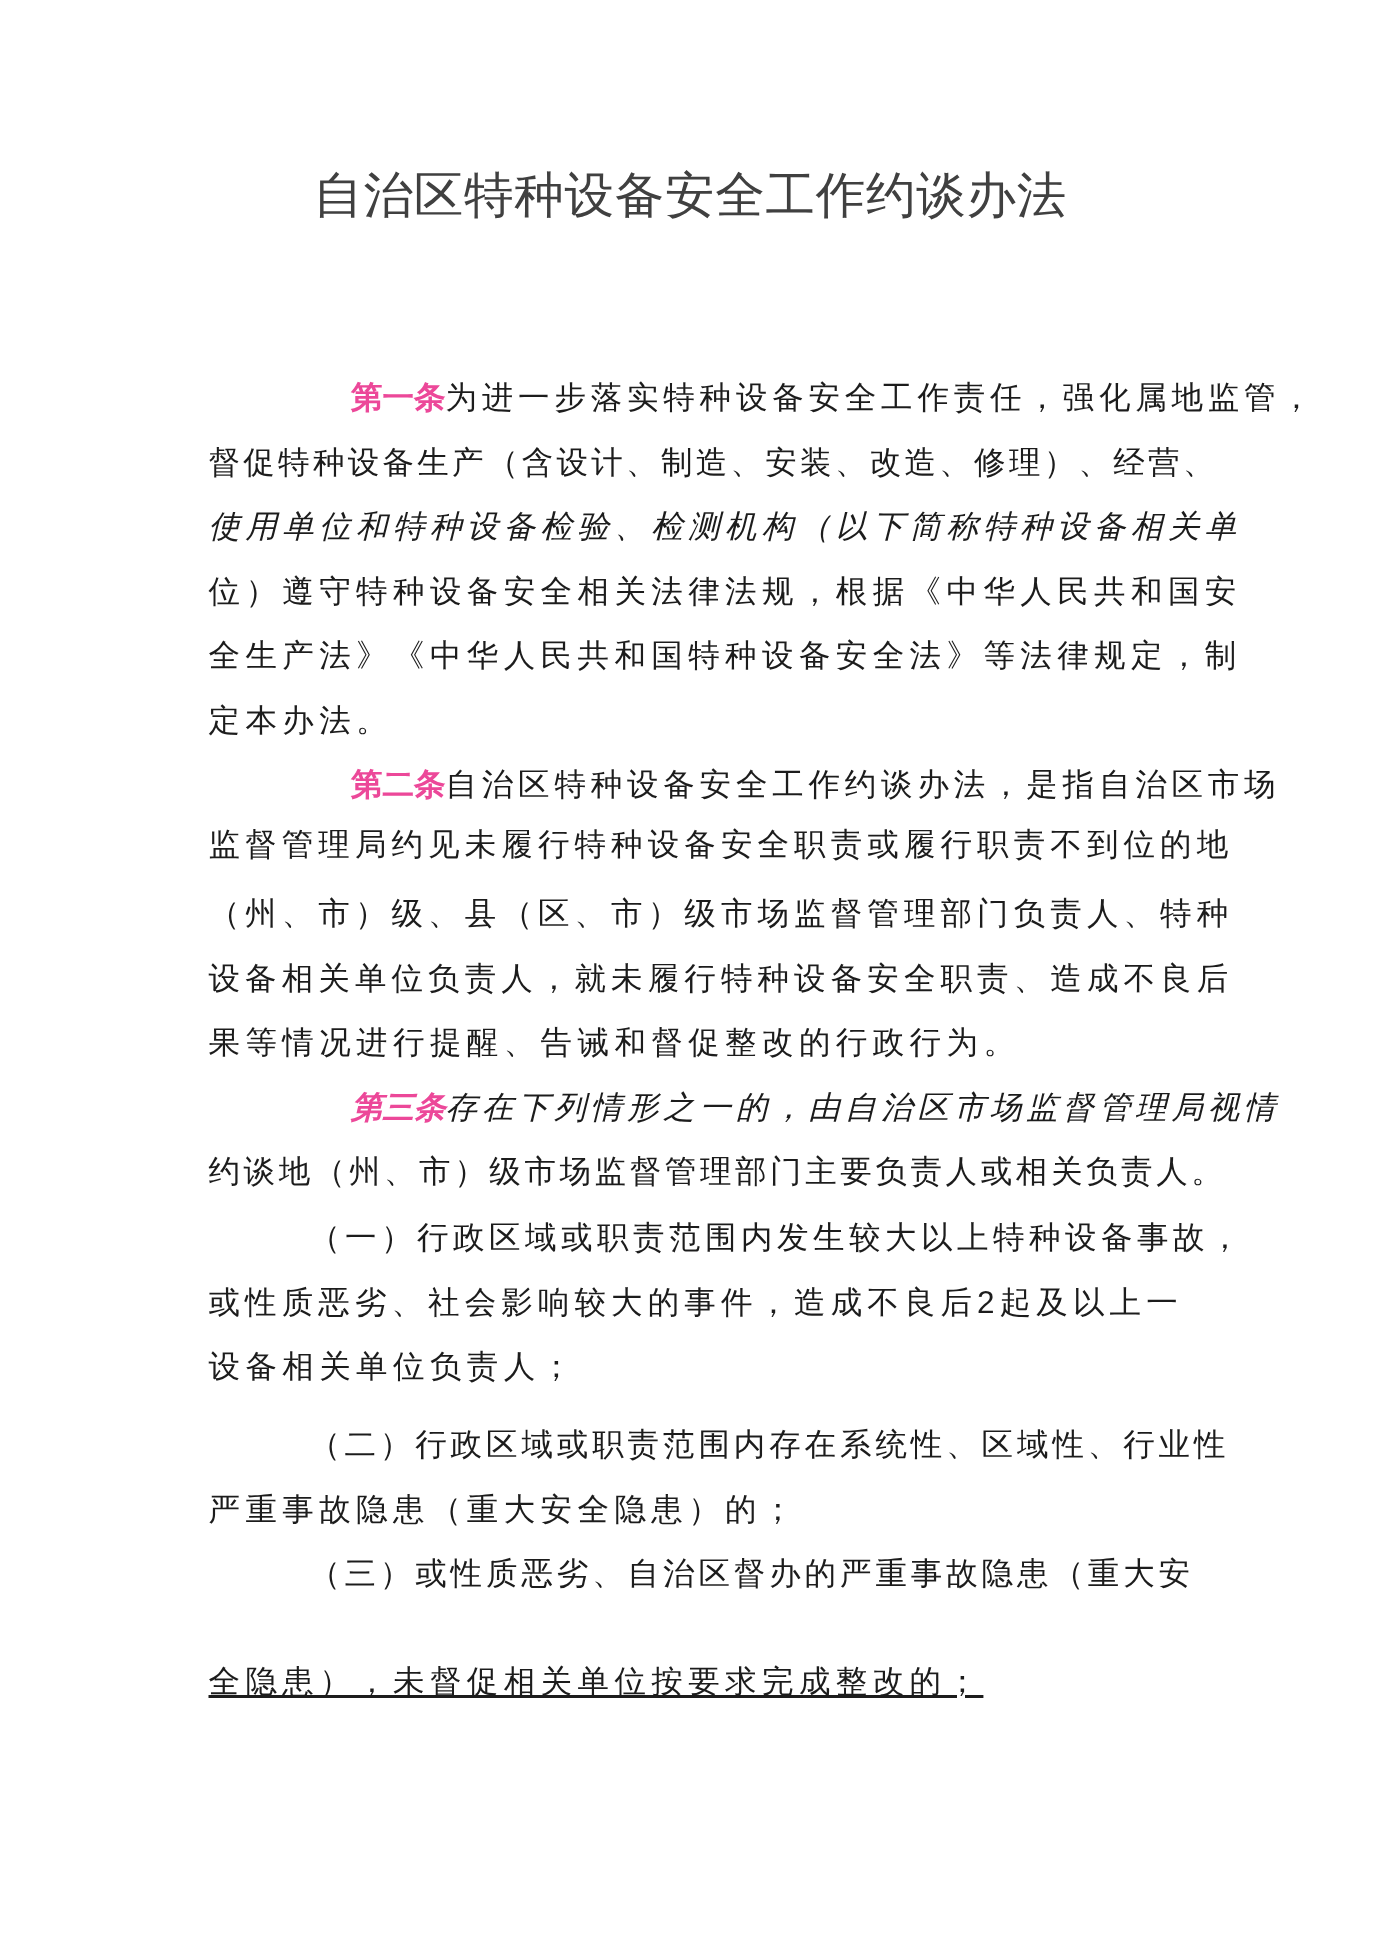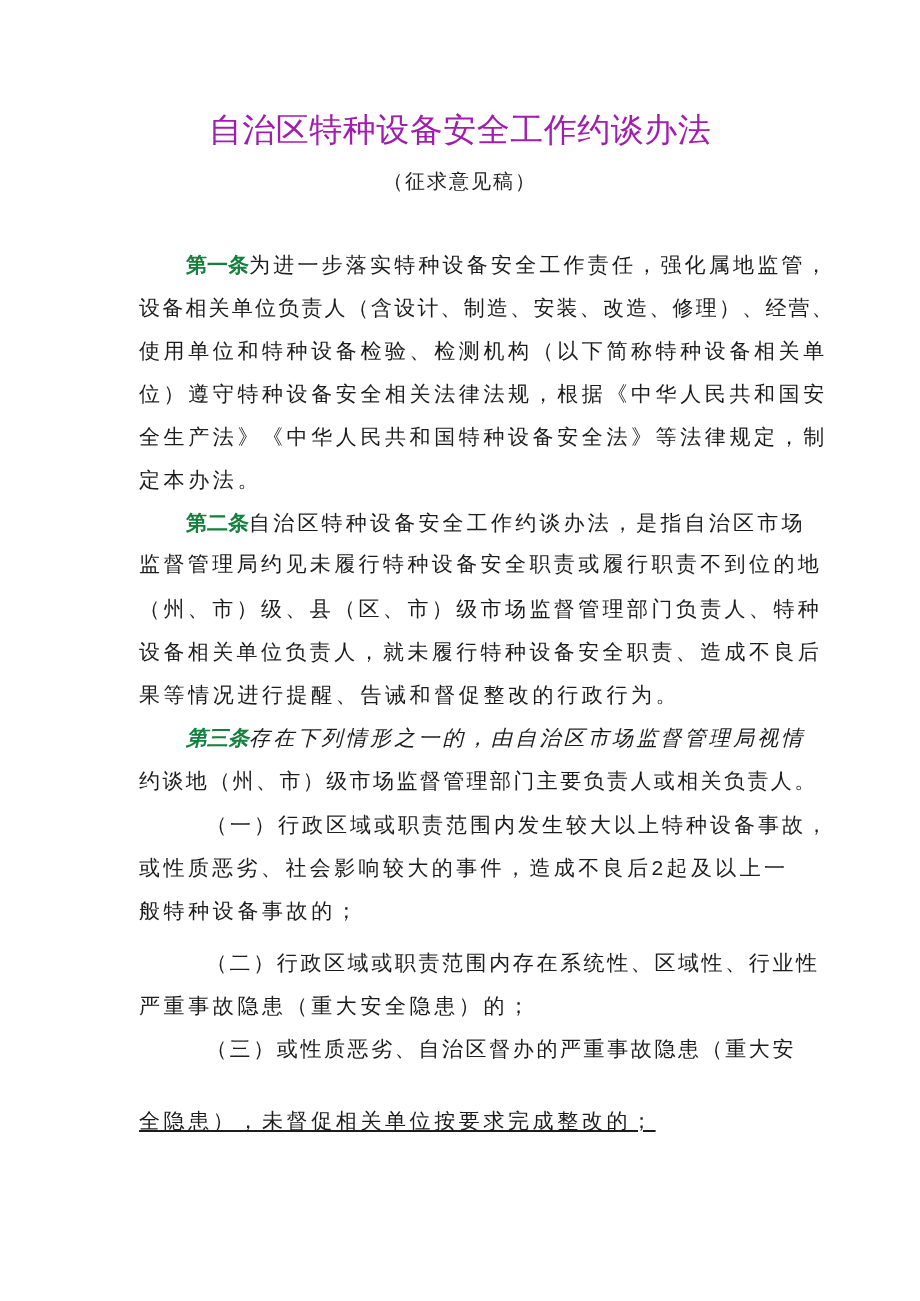--- a/index.html
+++ b/index.html
@@ -22,21 +22,21 @@
     background: #ffffff;
   }
   .title {
     position: absolute;
     left: 0; top: 108px;
     width: 920px;
     text-align: center;
     font-family: "DejaVu Sans", "Liberation Sans", sans-serif;
     font-size: 33px;
     line-height: 44px;
-    color: #a21caf;
+    color: #404040;
     letter-spacing: 0.5px;
   }
   .subtitle {
     position: absolute;
     left: 0; top: 166px;
     width: 920px;
     text-align: center;
     font-size: 20px;
     line-height: 30px;
     color: #222222;
@@ -51,59 +51,59 @@
     white-space: nowrap;
     letter-spacing: 3.6px;
     color: #1c1c1c;
   }
   .line.indent { left: 186px; }
   .line.indent2 { left: 206px; }
   .article-label {
     font-family: "DejaVu Sans", "Liberation Sans", sans-serif;
     font-weight: bold;
     letter-spacing: 0px;
-    color: #15803d;
+    color: #ec4899;
+    margin-left: 48px;
   }
   .num {
     font-family: "Liberation Sans", "DejaVu Sans", sans-serif;
   }
 </style>
 </head>
 <body>
 
 <div class="page">
 
   <div class="title">自治区特种设备安全工作约谈办法</div>
-  <div class="subtitle">（征求意见稿）</div>
 
   <div>
     <div class="line indent" style="top:250px; letter-spacing:3.2px;"><span class="article-label">第一条</span><span>为进一步落实特种设备安全工作责任，强化属地监管，</span></div>
-    <div class="line" style="top:293px; letter-spacing:2.2px;">设备相关单位负责人（含设计、制造、安装、改造、修理）、经营、</div>
-    <div class="line" style="top:336px; letter-spacing:3.6px;">使用单位和特种设备检验、检测机构（以下简称特种设备相关单</div>
+    <div class="line" style="top:293px; letter-spacing:2.2px;">督促特种设备生产（含设计、制造、安装、改造、修理）、经营、</div>
+    <div class="line" style="top:336px; letter-spacing:3.6px;font-style:italic;">使用单位和特种设备检验、检测机构（以下简称特种设备相关单</div>
     <div class="line" style="top:379px; letter-spacing:3.6px;">位）遵守特种设备安全相关法律法规，根据《中华人民共和国安</div>
     <div class="line" style="top:422px; letter-spacing:3.6px;">全生产法》《中华人民共和国特种设备安全法》等法律规定，制</div>
     <div class="line" style="top:465px;">定本办法。</div>
   </div>
 
   <div>
     <div class="line indent" style="top:508px; letter-spacing:3.2px;"><span class="article-label">第二条</span><span>自治区特种设备安全工作约谈办法，是指自治区市场</span></div>
     <div class="line" style="top:551px; letter-spacing:3.4px;font-family:Liberation Mono, monospace;">监督管理局约见未履行特种设备安全职责或履行职责不到位的地</div>
     <div class="line" style="top:594px; letter-spacing:3.4px;">（州、市）级、县（区、市）级市场监督管理部门负责人、特种</div>
     <div class="line" style="top:637px; letter-spacing:3.4px;">设备相关单位负责人，就未履行特种设备安全职责、造成不良后</div>
     <div class="line" style="top:680px;">果等情况进行提醒、告诫和督促整改的行政行为。</div>
   </div>
 
   <div>
     <div class="line indent" style="top:723px; letter-spacing:3.2px;font-style:italic;"><span class="article-label">第三条</span><span>存在下列情形之一的，由自治区市场监督管理局视情</span></div>
     <div class="line" style="top:766px; letter-spacing:2.4px;">约谈地（州、市）级市场监督管理部门主要负责人或相关负责人。</div>
 
     <div>
       <div class="line indent2" style="top:810px; letter-spacing:3.0px;">（一）行政区域或职责范围内发生较大以上特种设备事故，</div>
       <div class="line" style="top:853px; letter-spacing:3.4px;"><span>或性质恶劣、社会影响较大的事件，造成不良后</span><span class="num">2</span><span>起及以上一</span></div>
-      <div class="line" style="top:896px;">般特种设备事故的；</div>
+      <div class="line" style="top:896px;">设备相关单位负责人；</div>
     </div>
 
     <div>
       <div class="line indent2" style="top:948px; letter-spacing:2.6px;">（二）行政区域或职责范围内存在系统性、区域性、行业性</div>
       <div class="line" style="top:991px;">严重事故隐患（重大安全隐患）的；</div>
     </div>
 
     <div>
       <div class="line indent2" style="top:1034px; letter-spacing:2.6px;">（三）或性质恶劣、自治区督办的严重事故隐患（重大安</div>
       <div class="line" style="top:1106px;text-decoration:underline;">全隐患），未督促相关单位按要求完成整改的；</div>

